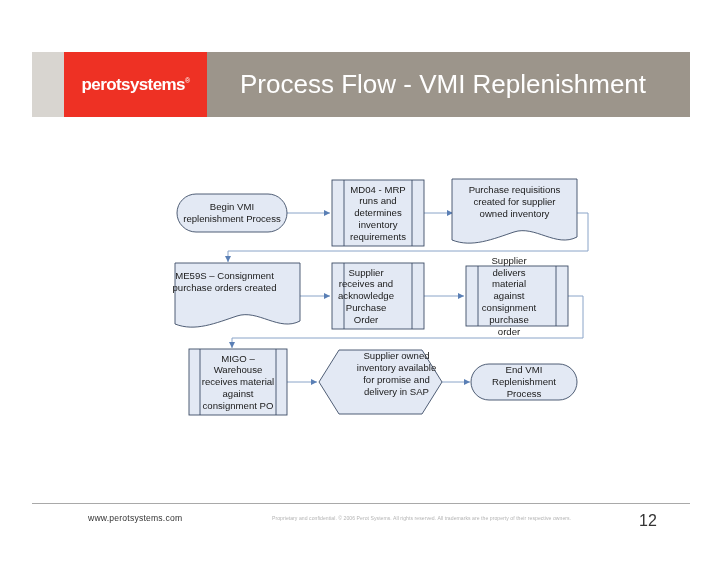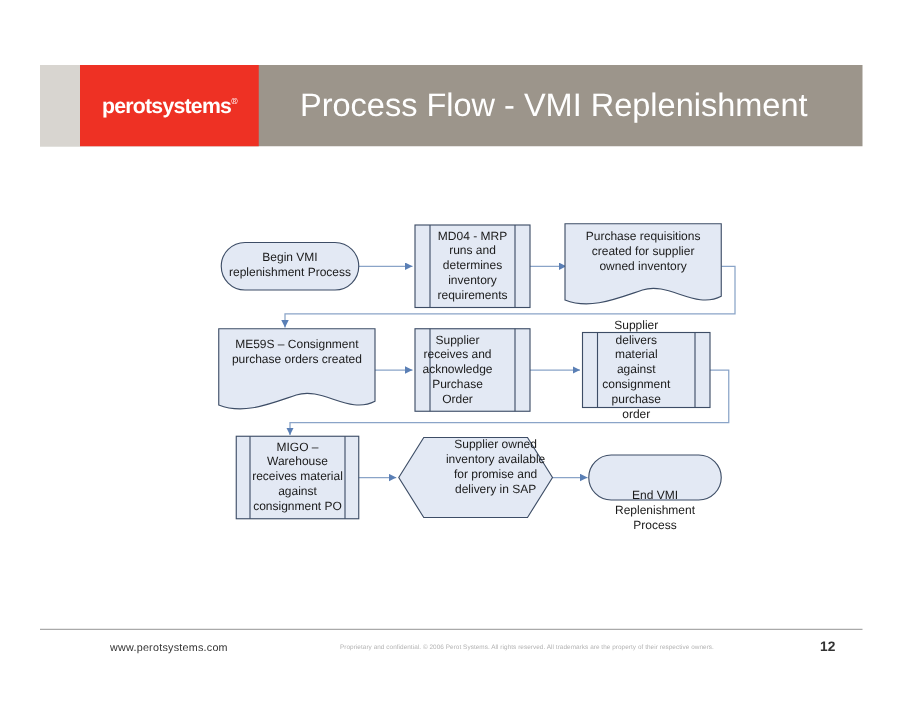--- a/index.html
+++ b/index.html
@@ -124,24 +124,24 @@
     position: absolute;
     left: 272px;
     top: 515px;
     font-size: 5.1px;
     color: #b3b3b3;
     letter-spacing: 0.05px;
     white-space: nowrap;
   }
   #footer-pageno {
     position: absolute;
-    left: 656px;
+    left: 639px;
     top: 512px;
-    font-size: 11px;
-    font-weight: bold;
+    font-size: 16px;
+    font-weight: normal;
     color: #333333;
   }
 </style>
 </head>
 <body>
 
 <div id="slide">
 
   <div id="header-band">
     <div id="header-grey-strip"></div>
@@ -226,21 +226,21 @@
     <div class="node-label" style="left:344px; top:180px; width:68px; height:66px;">MD04 - MRP
 runs and
 determines
 inventory
 requirements</div>
 
     <div class="node-label" style="left:452px; top:179px; width:125px; height:50px; align-items:flex-start; padding-top:5px; box-sizing:border-box;">Purchase requisitions
 created for supplier
 owned inventory</div>
 
-    <div class="node-label" style="left:175px; top:263px; width:125px; height:48px; align-items:flex-start; padding-top:7px; box-sizing:border-box;">ME59S – Consignment
+    <div class="node-label" style="left:162px; top:263px; width:125px; height:48px; align-items:flex-start; padding-top:7px; box-sizing:border-box;">ME59S – Consignment
 purchase orders created</div>
 
     <div class="node-label" style="left:344px; top:263px; width:44px; height:66px;">Supplier
 receives and
 acknowledge
 Purchase
 Order</div>
 
     <div class="node-label" style="left:478px; top:266px; width:62px; height:60px;">Supplier delivers
 material against
@@ -251,21 +251,21 @@
 Warehouse
 receives material
 against
 consignment PO</div>
 
     <div class="node-label" style="left:346px; top:350px; width:101px; height:48px;">Supplier owned
 inventory available
 for promise and
 delivery in SAP</div>
 
-    <div class="node-label" style="left:471px; top:364px; width:106px; height:36px;margin-top:27px;">End VMI
+    <div class="node-label" style="left:471px; top:364px; width:106px; height:36px;">End VMI
 Replenishment
 Process</div>
   </div>
 
   <div id="footer-rule"></div>
   <div id="footer-url">www.perotsystems.com</div>
   <div id="footer-legal">Proprietary and confidential. © 2006 Perot Systems. All rights reserved. All trademarks are the property of their respective owners.</div>
   <div id="footer-pageno">12</div>
 
 </div>

